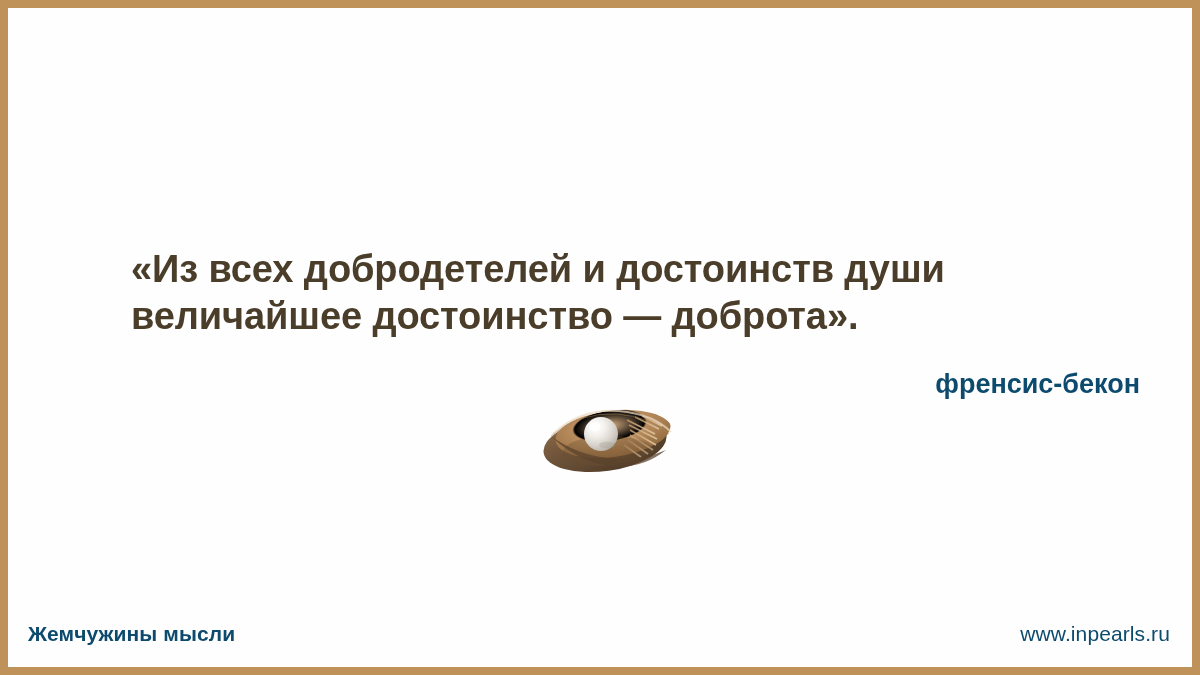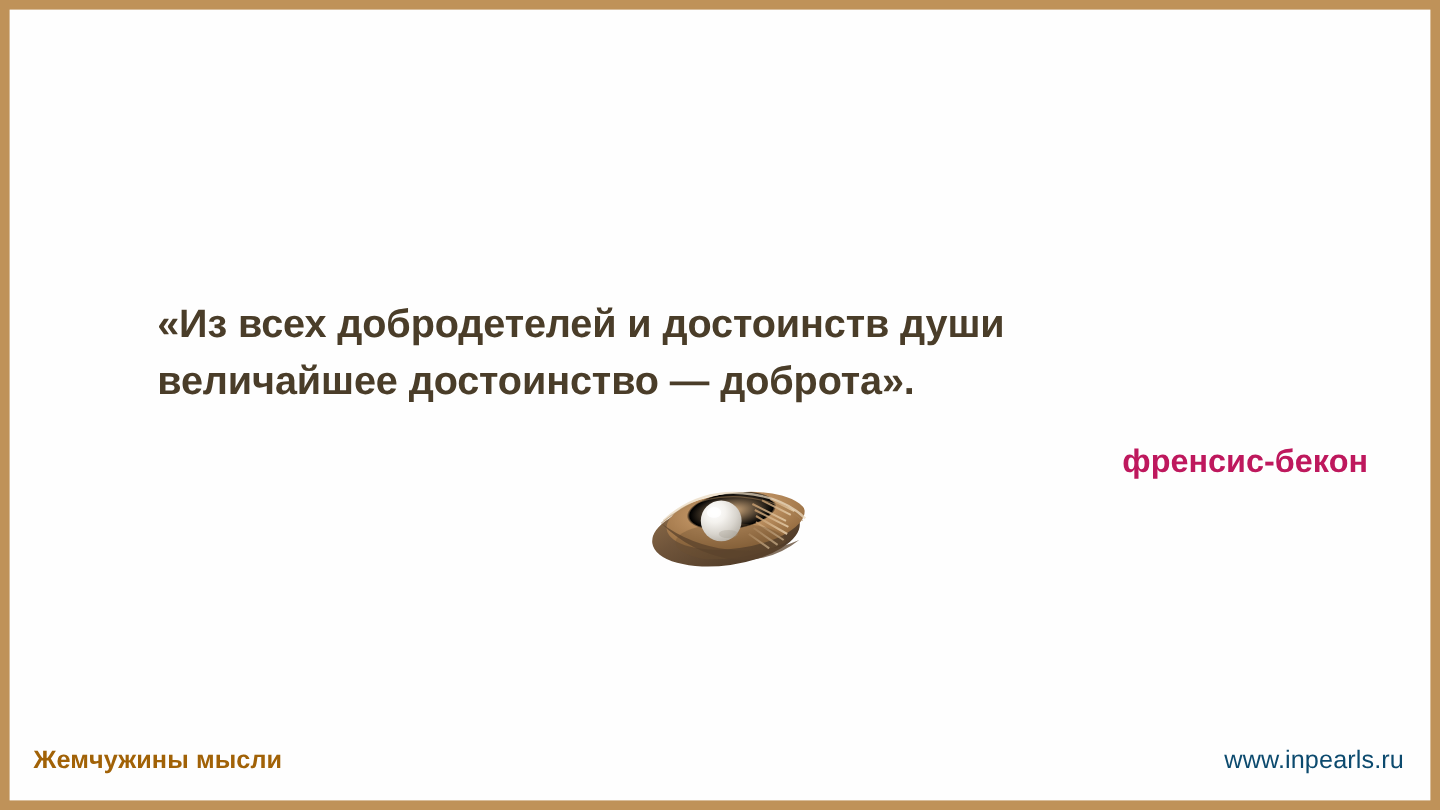--- a/index.html
+++ b/index.html
@@ -24,21 +24,21 @@
   .quote-block {
     position: absolute;
     left: 123px;
     top: 238px;
     width: 960px;
   }
 
   .quote-text {
     margin: 0;
     font-family: "Liberation Sans", "DejaVu Sans", sans-serif;
-    font-size: 33px;
+    font-size: 38px;
     font-weight: bold;
     line-height: 47px;
     letter-spacing: -0.1px;
     color: #4a3d29;
     white-space: pre-line;
   }
 
   
   .author-row {
     position: absolute;
@@ -46,21 +46,21 @@
     top: 360px;
     text-align: right;
   }
 
   .author-name {
     margin: 0;
     font-family: "Liberation Sans", "DejaVu Sans", sans-serif;
     font-size: 27px;
     font-weight: bold;
     line-height: 32px;
-    color: #be185d;
+    color: #0c4a6e;
   }
 
   
   .shell-figure {
     position: absolute;
     left: 527px;
     top: 392px;
     width: 150px;
     height: 78px;
   }
@@ -81,21 +81,21 @@
     align-items: center;
     justify-content: space-between;
     padding: 0 14px 0 12px;
     box-sizing: border-box;
   }
 
   .footer-brand {
     font-family: "Liberation Sans", "DejaVu Sans", sans-serif;
     font-size: 21px;
     font-weight: bold;
-    color: #a16207;
+    color: #0c4a6e;
     letter-spacing: 0.1px;
   }
 
   .footer-site {
     font-family: "Liberation Sans", "DejaVu Sans", sans-serif;
     font-size: 21px;
     font-weight: normal;
     color: #0c4a6e;
     letter-spacing: 0.1px;
   }

